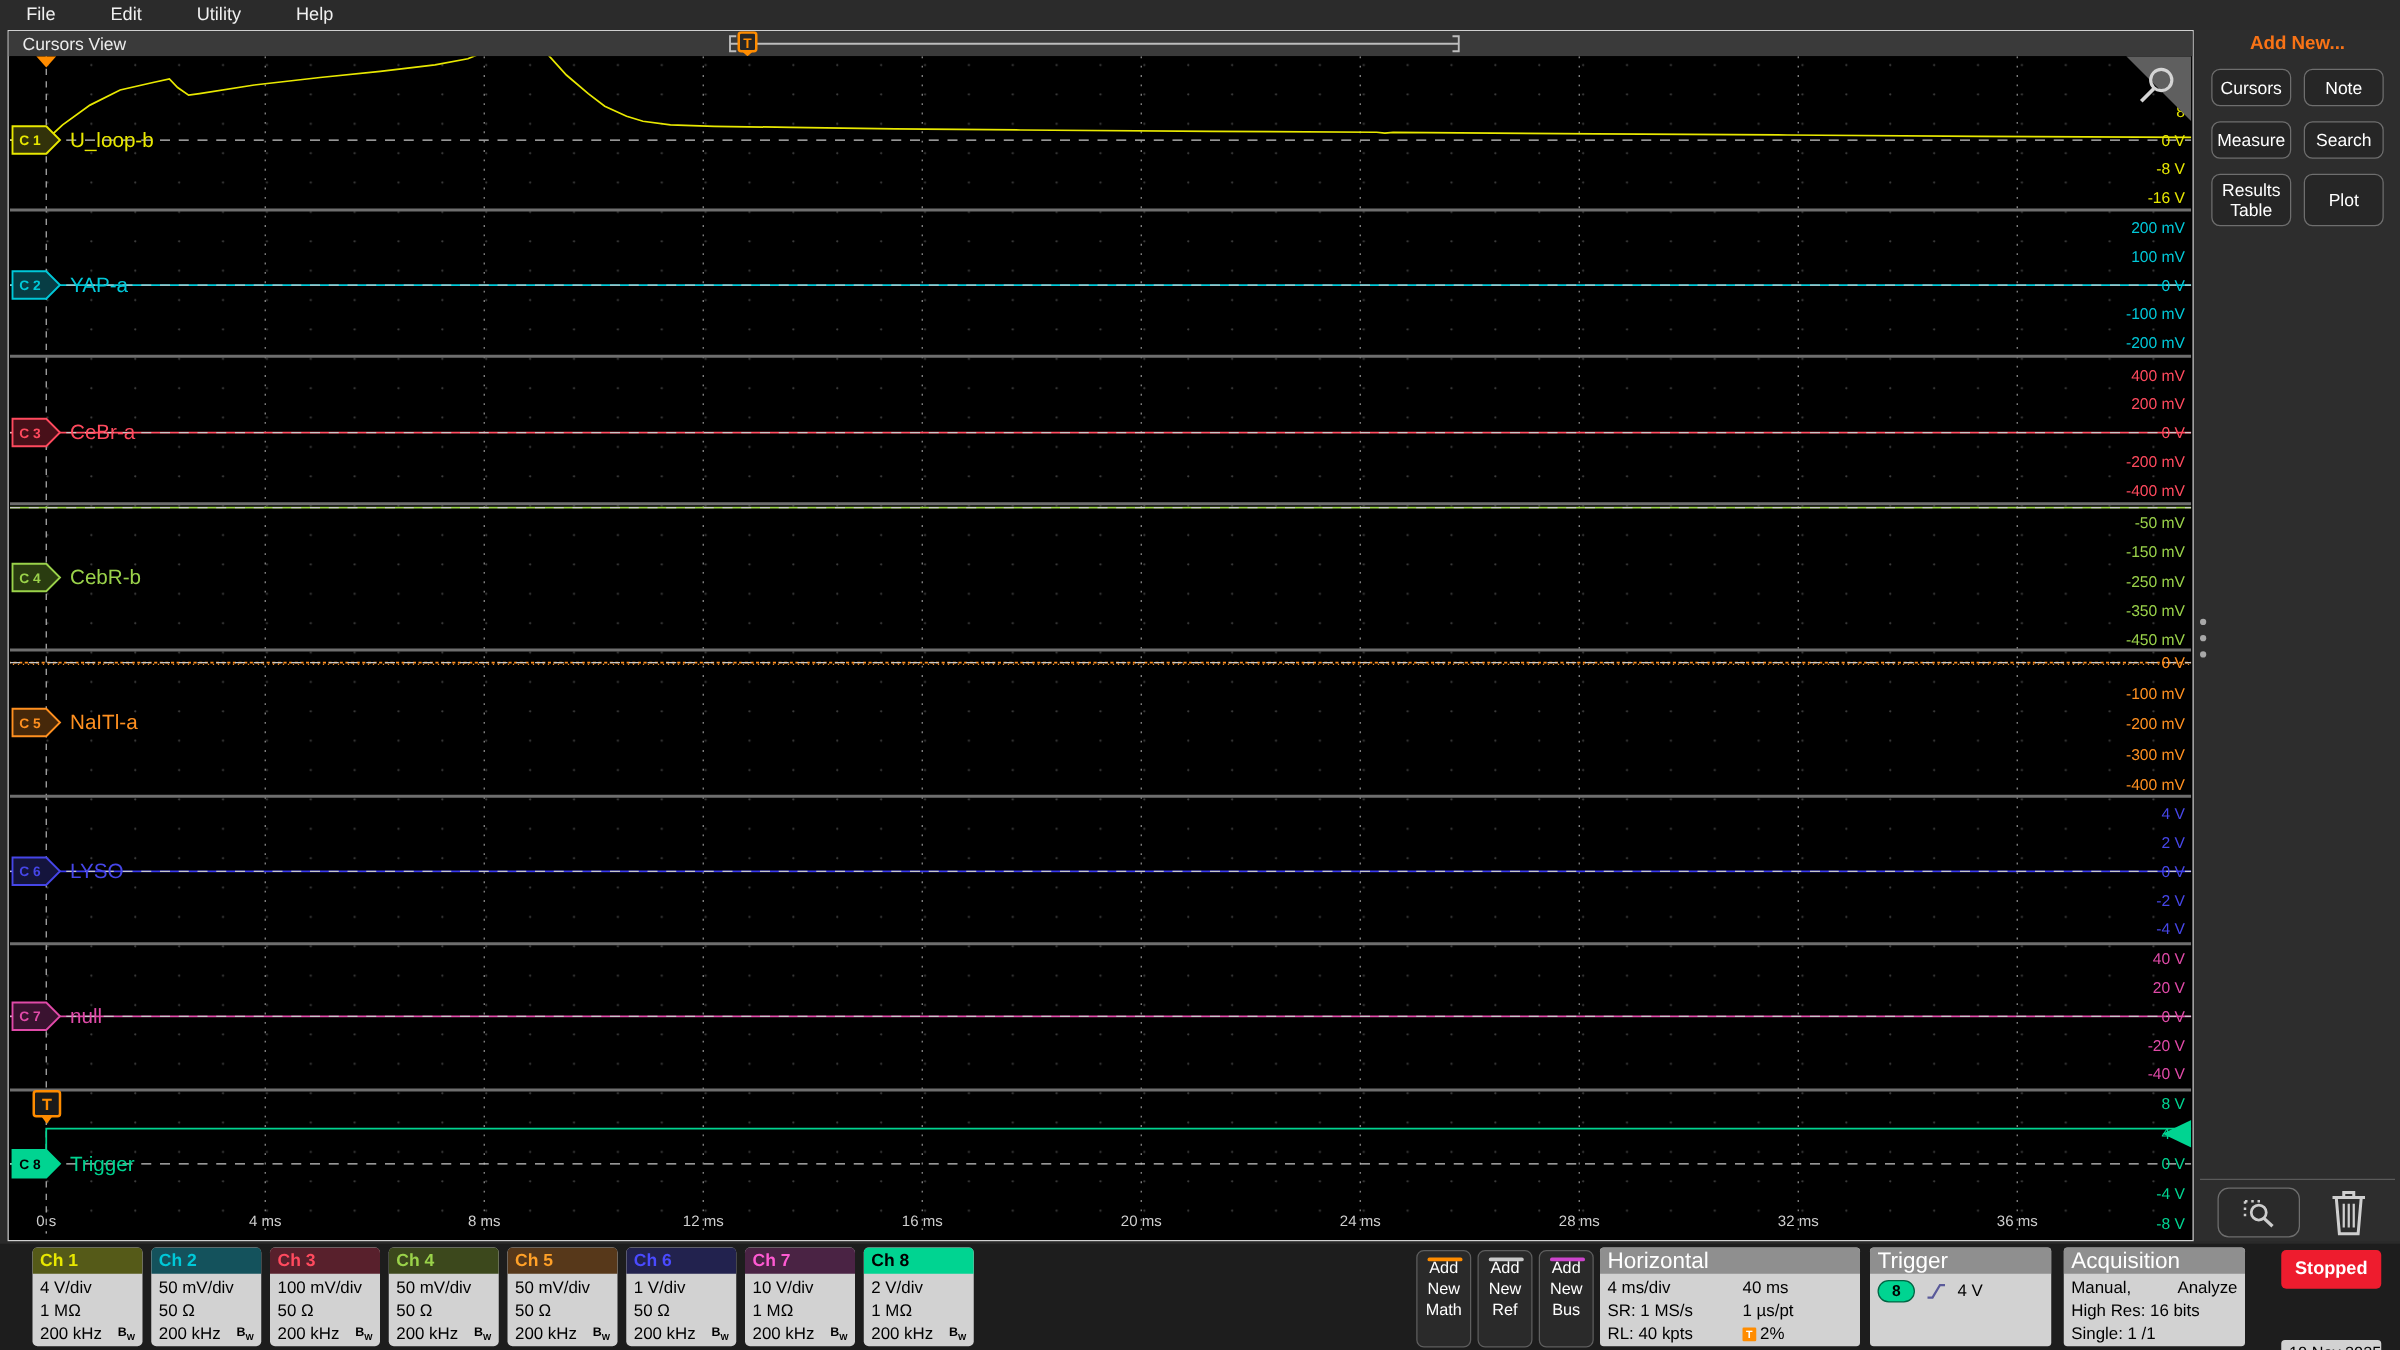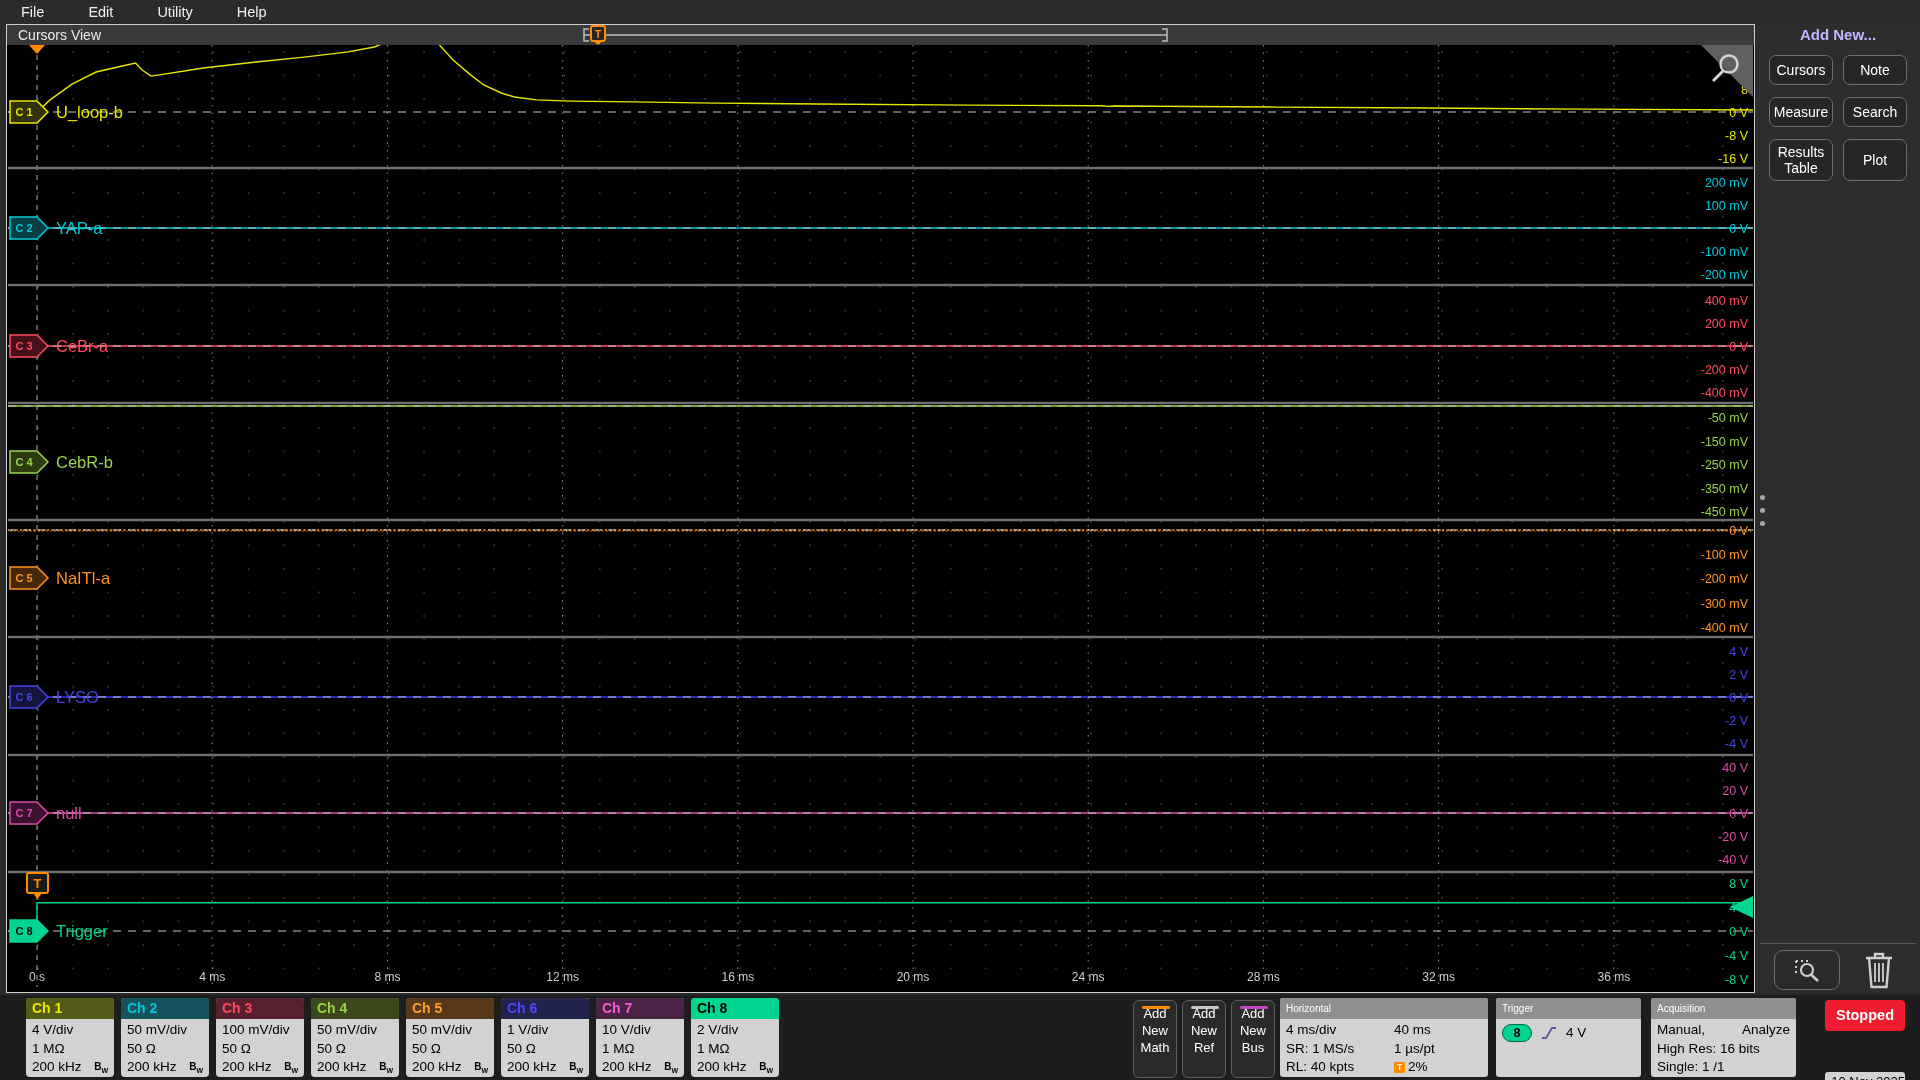--- a/index.html
+++ b/index.html
@@ -13,21 +13,21 @@
   
   #wfpanel{position:absolute;left:6px;top:24px;width:1749px;height:969px;background:#000;
     border:1px solid #cfcfcf;}
   #wftitle{position:absolute;left:0;top:0;width:100%;height:20px;background:#3a3a3a;
     color:#ececec;font-size:14px;line-height:20px;padding-left:11px;}
   #recordbar{position:absolute;left:570px;top:0px;width:600px;height:20px;}
   #graticule{position:absolute;left:1px;top:20px;width:1745px;height:942px;background:#000;}
   #gsvg{display:block;}
   
   #side{position:absolute;left:1756px;top:24px;width:164px;height:969px;background:#2d2d2d;}
-  #side .title{color:#c4b5fd;font-size:15px;font-weight:bold;text-align:center;margin-top:2px;}
+  #side .title{color:#f97316;font-size:15px;font-weight:bold;text-align:center;margin-top:2px;}
   #side .btngrid{display:grid;grid-template-columns:64px 64px;column-gap:10px;row-gap:12px;
     justify-content:center;margin-top:12px;}
   .sbtn{background:#262626;border:1px solid #6e6e6e;border-radius:7px;color:#fff;
     font-size:14px;text-align:center;display:flex;align-items:center;justify-content:center;
     min-height:30px;padding:2px 5px;line-height:16px;cursor:pointer;}
   #splitterdots{position:absolute;left:4px;top:471px;display:flex;flex-direction:column;gap:8px;}
   #splitterdots .dot{width:5px;height:5px;border-radius:50%;background:#a8a8a8;}
   #side .bottomline{position:absolute;left:4px;top:919px;width:156px;height:1px;background:#5a5a5a;}
   #zoomselbtn{position:absolute;left:18px;top:926px;width:66px;height:40px;background:#2a2a2a;
     border:1px solid #6e6e6e;border-radius:9px;display:flex;align-items:center;justify-content:center;cursor:pointer;}
@@ -40,21 +40,21 @@
   .chb .hd{height:21px;font-size:14px;font-weight:bold;line-height:21px;padding-left:6px;}
   .chb .bd{padding:2px 4px 0 6px;color:#000;font-size:13.5px;line-height:18.5px;}
   .chb .bwrow{display:flex;justify-content:space-between;align-items:flex-start;}
   .bw{font-size:10px;font-weight:bold;color:#000;margin-right:2px;}
   .bw sub{font-size:7px;}
   .addbtn{position:absolute;top:5px;width:44px;height:78px;background:#2a2a2a;border:1px solid #5e5e5e;
     border-radius:6px;color:#fff;font-size:13px;text-align:center;cursor:pointer;padding-top:4px;line-height:17px;}
   .addbtn .accent{position:absolute;left:8px;top:5px;width:28px;height:2.5px;border-radius:2px;}
   #vdivider{position:absolute;left:1288px;top:6px;width:1px;height:72px;background:#5a5a5a;}
   .panel{position:absolute;top:3px;height:79px;background:#d2d2d2;border-radius:3px;overflow:hidden;}
-  .panel .hd{height:21px;background:#8f8f8f;color:#fff;font-size:10px;line-height:21px;padding-left:6px;}
+  .panel .hd{height:21px;background:#8f8f8f;color:#fff;font-size:18px;line-height:21px;padding-left:6px;}
   .panel .bd{padding:2px 6px;color:#000;font-size:13.5px;line-height:18.5px;}
   #horiz{left:1280px;width:208px;}
   #horiz .row{display:flex;}
   #horiz .row .l{width:108px;}
   #trigpanel{left:1496px;width:145px;}
   #trigpanel .bd{display:flex;align-items:center;gap:9px;padding-top:5px;}
   #trigsrc{background:#00d491;border:1.5px solid #064;border-radius:9px;width:30px;height:18px;
     text-align:center;font-size:12.5px;font-weight:bold;color:#000;line-height:16px;}
   #acq{left:1651px;width:145px;}
   #acq .r1{display:flex;justify-content:space-between;}

